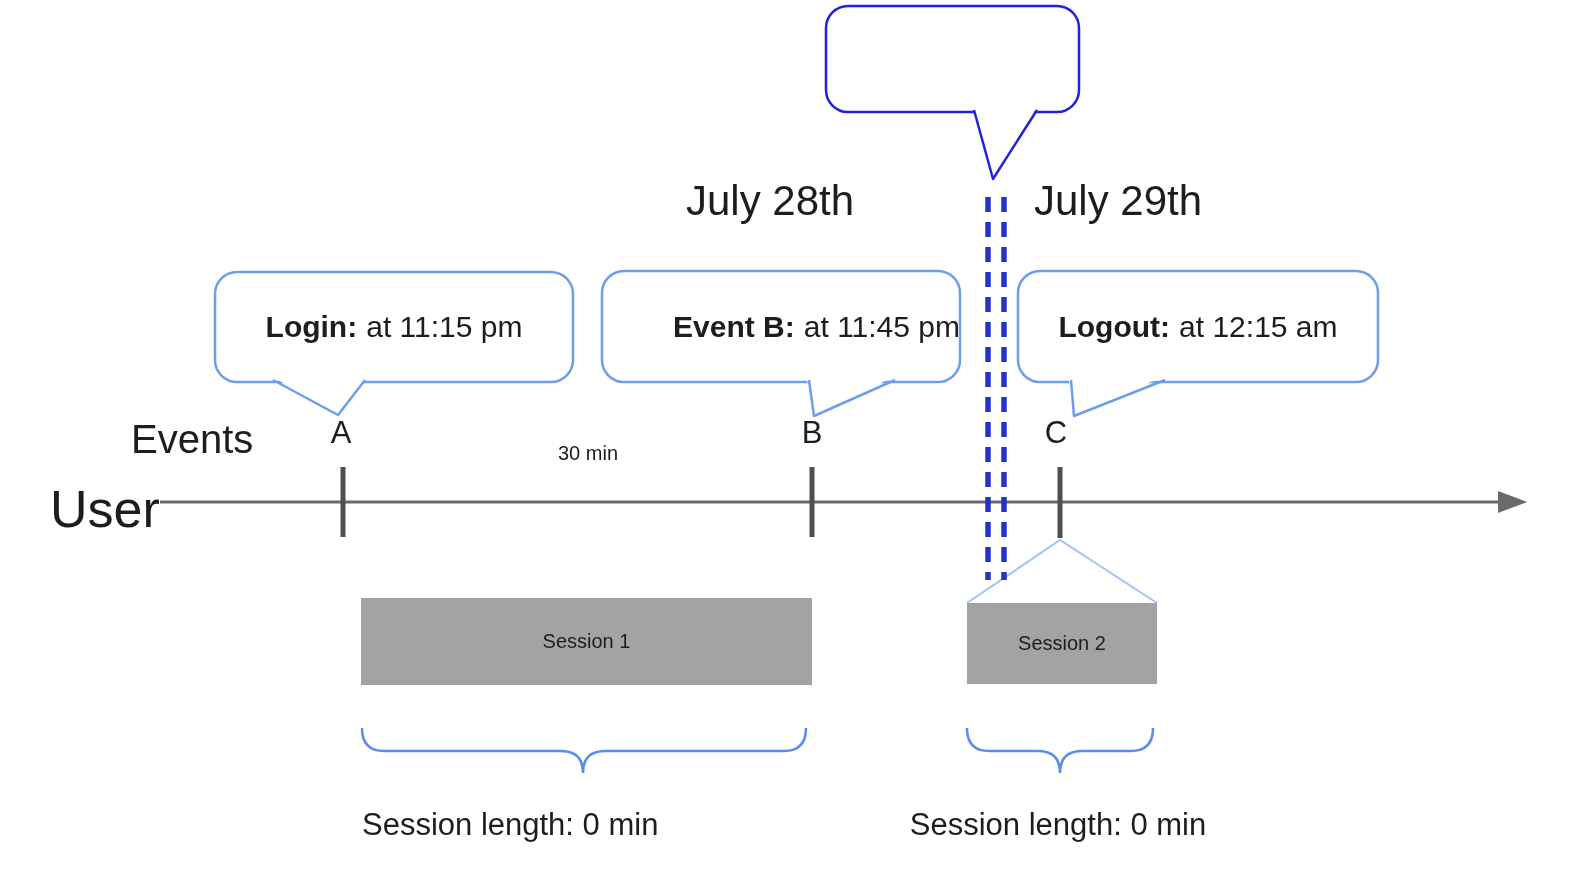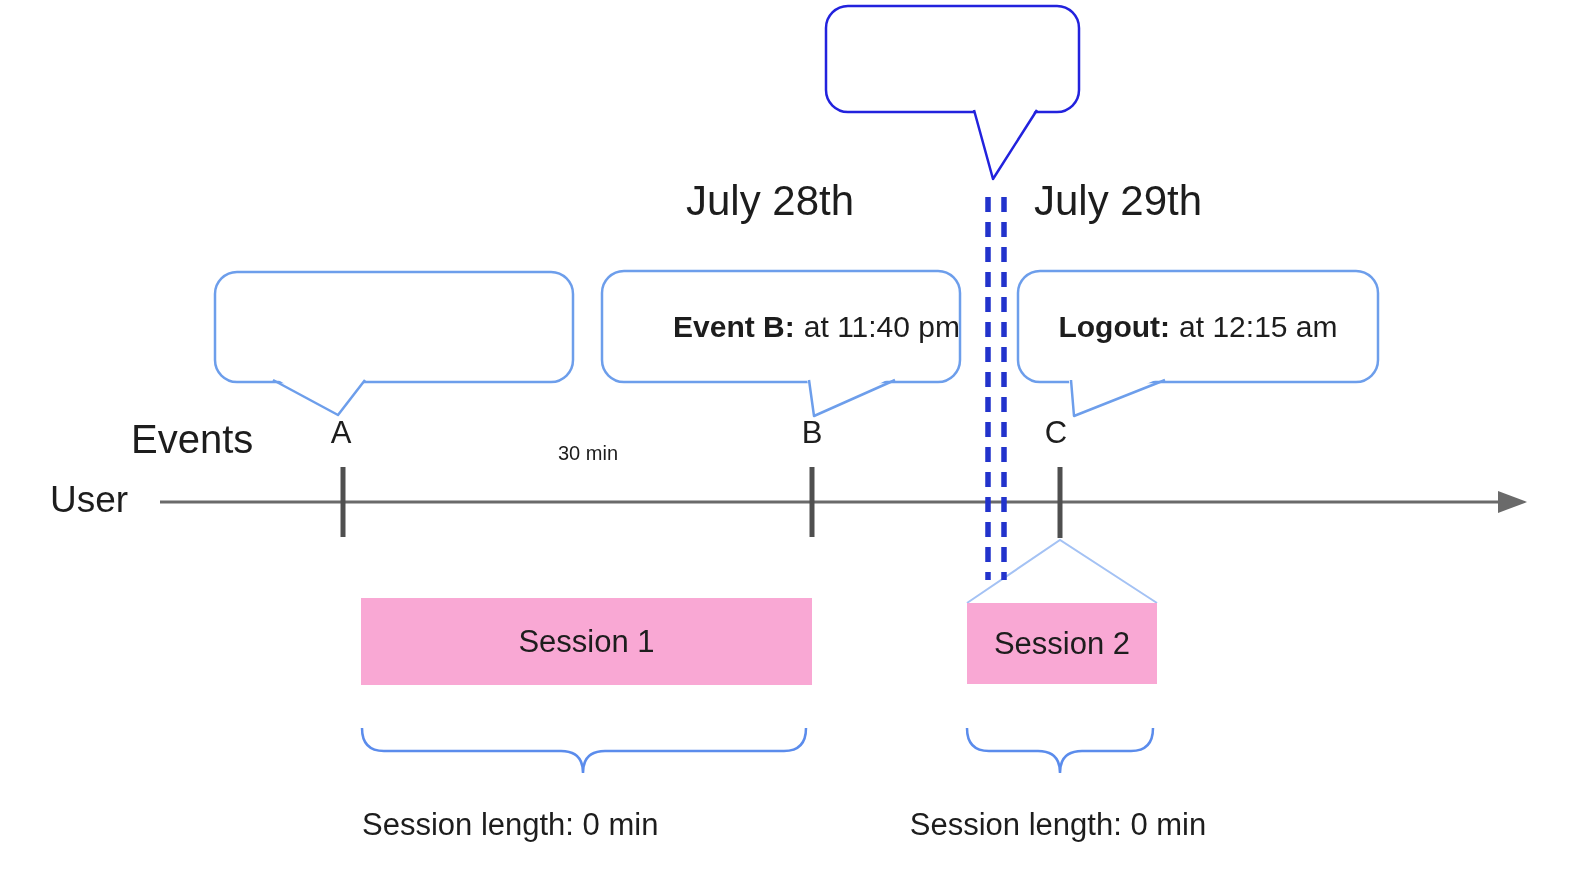--- a/index.html
+++ b/index.html
@@ -10,39 +10,39 @@
     font-family:"Liberation Sans", sans-serif;
     color:#1d1d1d;
     overflow:hidden;
   }
   svg.layer{position:absolute;left:0;top:0;}
   .txt{position:absolute;white-space:nowrap;line-height:1.2;}
   .center{transform:translateX(-50%);}
   .date-label{font-size:42px;top:176px;}
   .marker{font-size:31px;top:414px;}
   .events-label{left:131px;top:415px;font-size:40px;}
-  .user-label{left:50px;top:478px;font-size:37px;}
+  .user-label{left:50px;top:478px;font-size:52px;}
   .interval{left:588px;top:441px;font-size:20px;}
   .bt{
     position:absolute;display:flex;align-items:center;justify-content:center;
     font-size:30px;white-space:nowrap;
   }
   .bt .bold{font-weight:bold;}
   .bt .rest{margin-left:9px;}
   .bt-login{left:215px;top:272px;width:358px;height:110px;}
   .bt-eventb{left:602px;top:271px;width:358px;height:111px;justify-content:flex-end;}
   .bt-logout{left:1018px;top:271px;width:360px;height:111px;}
   .bt-midnight{
     left:826px;top:6px;width:253px;height:106px;
     justify-content:flex-start;padding-left:28px;box-sizing:border-box;
     font-weight:bold;
   }
   .session-box{
     position:absolute;display:flex;align-items:center;justify-content:center;
-    background:#f9a8d4;font-size:31px;
+    background:#a3a3a3;font-size:20px;
   }
   .session-1{left:361px;top:598px;width:451px;height:87px;}
   .session-2{left:967px;top:603px;width:190px;height:81px;}
   .slen{font-size:31px;top:806px;}
   .s1len{left:362px;}
   .s2len{left:1058px;}
 </style>
 </head>
 <body>
 
@@ -79,23 +79,27 @@
     <path d="M 1071,380 L 1074,416 L 1165,380" fill="none" stroke="#6d9eeb" stroke-width="2.5" stroke-linejoin="round"></path>
 
     <path d="M 362,728 Q 362,751 384,751 L 561,751 Q 583,751 583,773 Q 583,751 605,751 L 784,751 Q 806,751 806,728" fill="none" stroke="#5b8cec" stroke-width="2.5"></path>
     <path d="M 967,728 Q 967,751 989,751 L 1038,751 Q 1060,751 1060,773 Q 1060,751 1082,751 L 1131,751 Q 1153,751 1153,728" fill="none" stroke="#5b8cec" stroke-width="2.5"></path>
   </svg>
 
   <div class="txt date-label center" style="left:770px;">July 28th</div>
   <div class="txt date-label center" style="left:1118px;">July 29th</div>
 
 
+  <div class="bt bt-login">
+    <span class="bold">Login:</span>
+    <span class="rest">at 11:15 pm</span>
+  </div>
   <div class="bt bt-eventb">
     <span class="bold">Event B:</span>
-    <span class="rest">at 11:40 pm</span>
+    <span class="rest">at 11:45 pm</span>
   </div>
   <div class="bt bt-logout">
     <span class="bold">Logout:</span>
     <span class="rest">at 12:15 am</span>
   </div>
 
   <div class="txt events-label">Events</div>
   <div class="txt marker center" style="left:341px;">A</div>
   <div class="txt marker center" style="left:812px;">B</div>
   <div class="txt marker center" style="left:1056px;">C</div>

